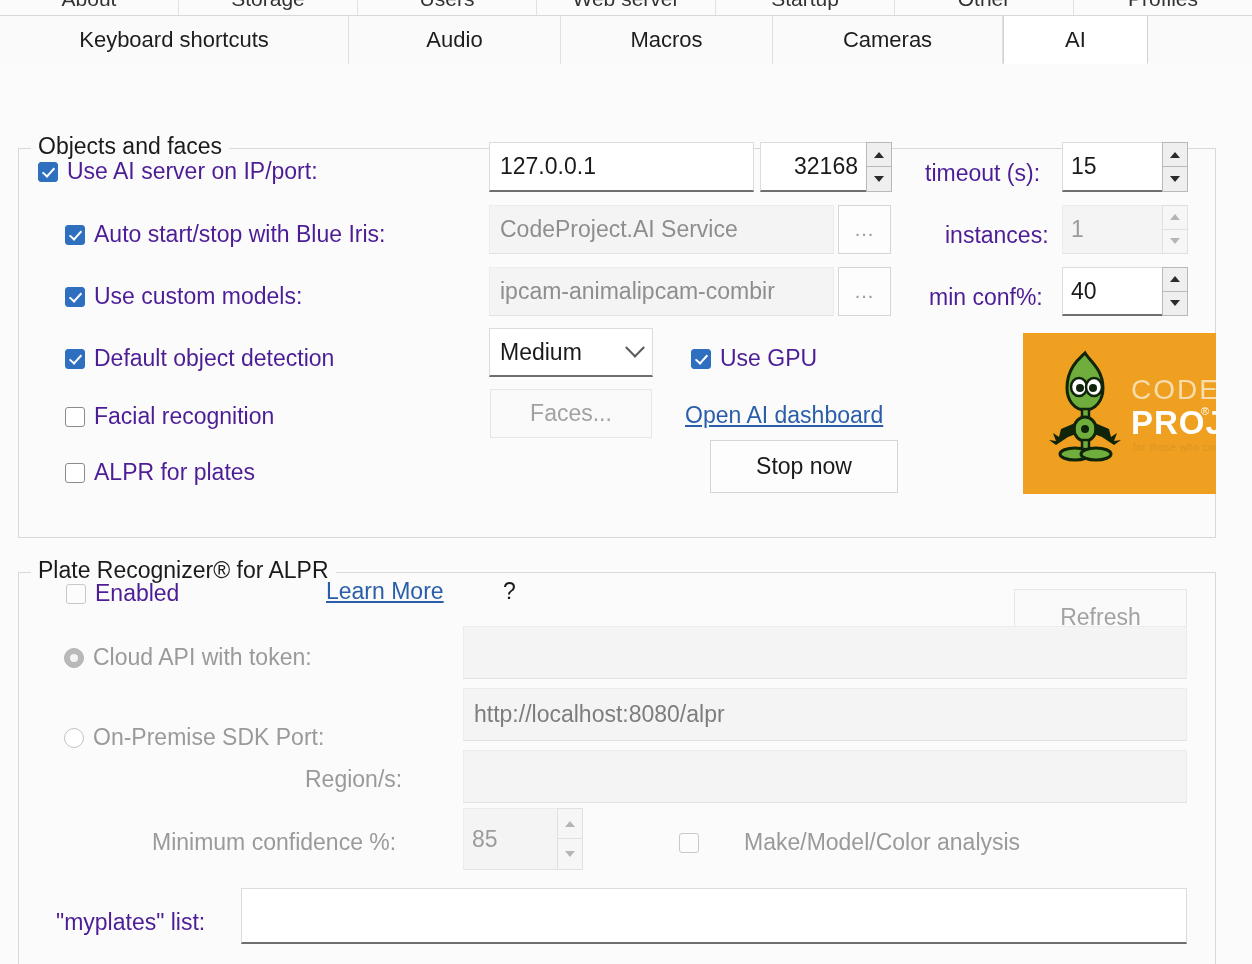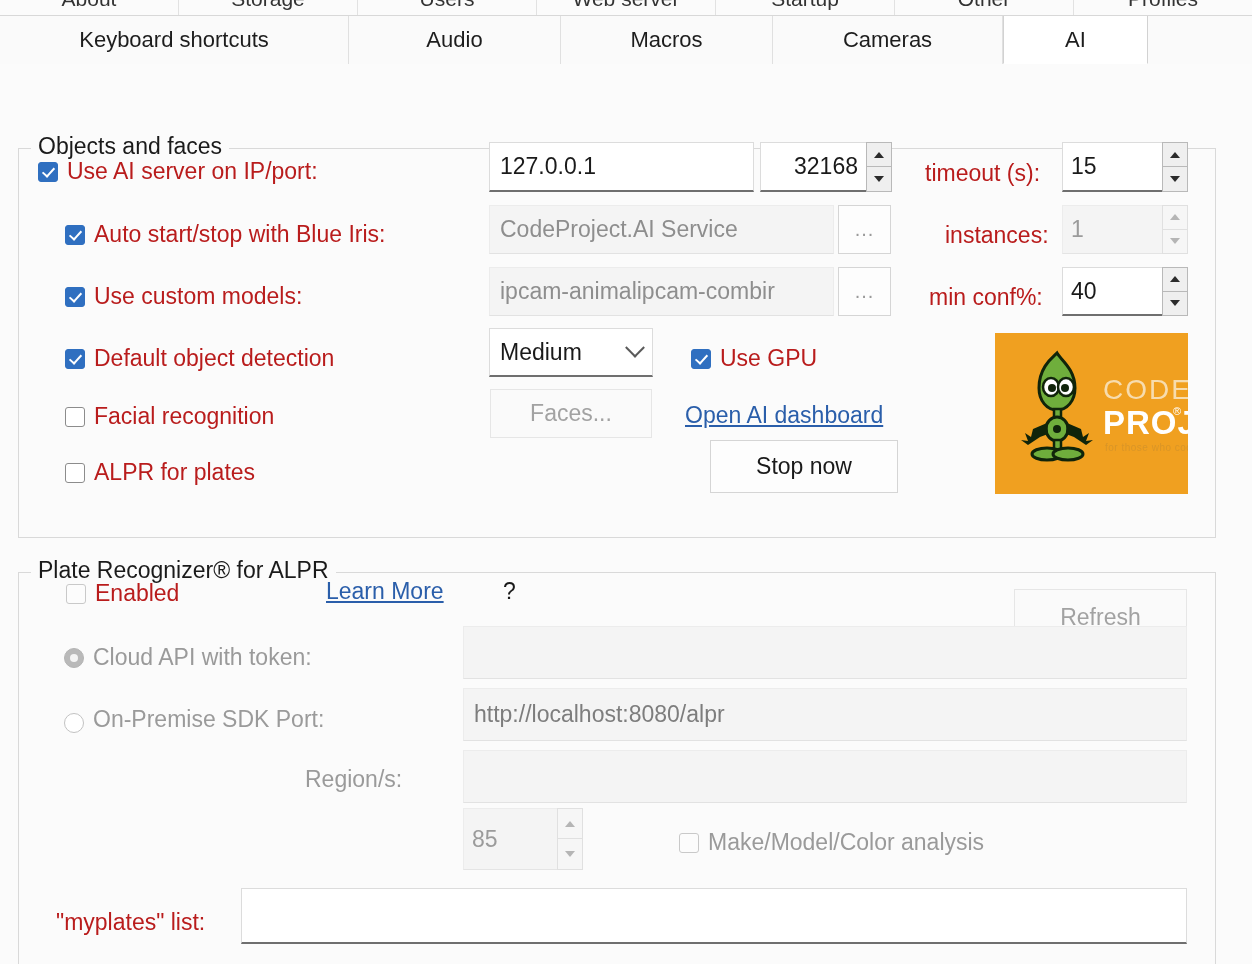--- a/index.html
+++ b/index.html
@@ -65,21 +65,21 @@
     width:20px;height:20px;border-radius:50%;border:1.7px solid #c2c2c2;background:#fff;
     box-sizing:border-box;display:inline-block;position:relative;flex:0 0 auto;
   }
   .radio.sel{border-color:#b4b4b4;background:#b9b9b9;}
   .radio.sel::after{
     content:"";position:absolute;left:5px;top:5px;width:8px;height:8px;border-radius:50%;
     background:#f4f4f4;
   }
 
   .row{display:flex;align-items:center;position:absolute;}
-  .lbl{font-size:23px;color:#b91c1c;white-space:nowrap;}
+  .lbl{font-size:23px;color:#4c1d95;white-space:nowrap;}
   .lbl.dim{color:#9a9a9a;}
   .lbl.cbtext{margin-left:9px;}
 
   
   .tb{
     box-sizing:border-box;background:#ffffff;border:1px solid #dcdcdc;border-bottom:2px solid #6f6f6f;
     font-size:23px;color:#1a1a1a;padding:2px 10px;display:flex;align-items:center;
     font-family:"Liberation Sans",sans-serif;
   }
   .tb.flat{background:#f4f4f4;border:1px solid #ececec;border-bottom:1px solid #e2e2e2;color:#8e8e8e;}
@@ -119,21 +119,21 @@
   }
   .btn.dim{color:#a2a2a2;background:#fafafa;border-color:#e6e6e6;}
   .btn.dots{font-size:20px;color:#9a9a9a;letter-spacing:1px;}
 
   .link{
     position:absolute;font-size:23px;color:#2a5eaa;text-decoration:underline;white-space:nowrap;
   }
   .qmark{position:absolute;font-size:23px;color:#1a1a1a;}
 
   
-  .cp-logo{position:absolute;background:#f0a020;display:block;overflow:hidden;}
+  .cp-logo{position:absolute;background:#f0a020;display:block;overflow:hidden;margin-left:28px;}
 </style>
 </head>
 <body>
 
 <div class="tabstrip tabstrip-top">
   <div class="tab-top">
       <span>About</span>
     </div>
   <div class="tab-top">
       <span>Storage</span>
@@ -328,45 +328,46 @@
   </div>
 
   <div class="row" style="left:64px;top:580px;">
     <span class="radio sel"></span>
     <span class="lbl dim cbtext">Cloud API with token:</span>
   </div>
   <div class="tb ro" style="position:absolute;left:463px;top:562px;width:724px;height:53px;">
     <span></span>
   </div>
 
-  <div class="row" style="left:64px;top:642px;align-items:flex-end;">
+  <div class="row" style="left:64px;top:660px;">
     <span class="radio"></span>
     <span class="lbl dim cbtext">On-Premise SDK Port:</span>
   </div>
   <div class="tb ro" style="position:absolute;left:463px;top:624px;width:724px;height:53px;">
     <span>http://localhost:8080/alpr</span>
   </div>
 
   <div class="lbl dim" style="position:absolute;left:305px;top:702px;">Region/s:</div>
   <div class="tb ro" style="position:absolute;left:463px;top:686px;width:724px;height:53px;">
     <span></span>
   </div>
 
+  <div class="lbl dim" style="position:absolute;left:152px;top:765px;">Minimum confidence %:</div>
   <div class="spin dis" style="left:463px;top:744px;width:120px;height:62px;">
     <div class="sfield" style="width:94px;">85</div>
     <div class="sbtns">
       <div class="sbtn">
           <span class="arrow-up"></span>
         </div>
       <div class="sbtn">
           <span class="arrow-dn"></span>
         </div>
     </div>
   </div>
-  <div class="row" style="left:679px;top:765px;">
+  <div class="row" style="left:679px;top:765px;gap:36px;">
     <span class="cb disabled"></span>
     <span class="lbl dim cbtext">Make/Model/Color analysis</span>
   </div>
 
   <div class="lbl" style="position:absolute;left:56px;top:845px;">"myplates" list:</div>
   <div class="tb" style="position:absolute;left:241px;top:824px;width:946px;height:56px;">
     <span></span>
   </div>
 
 </div>

